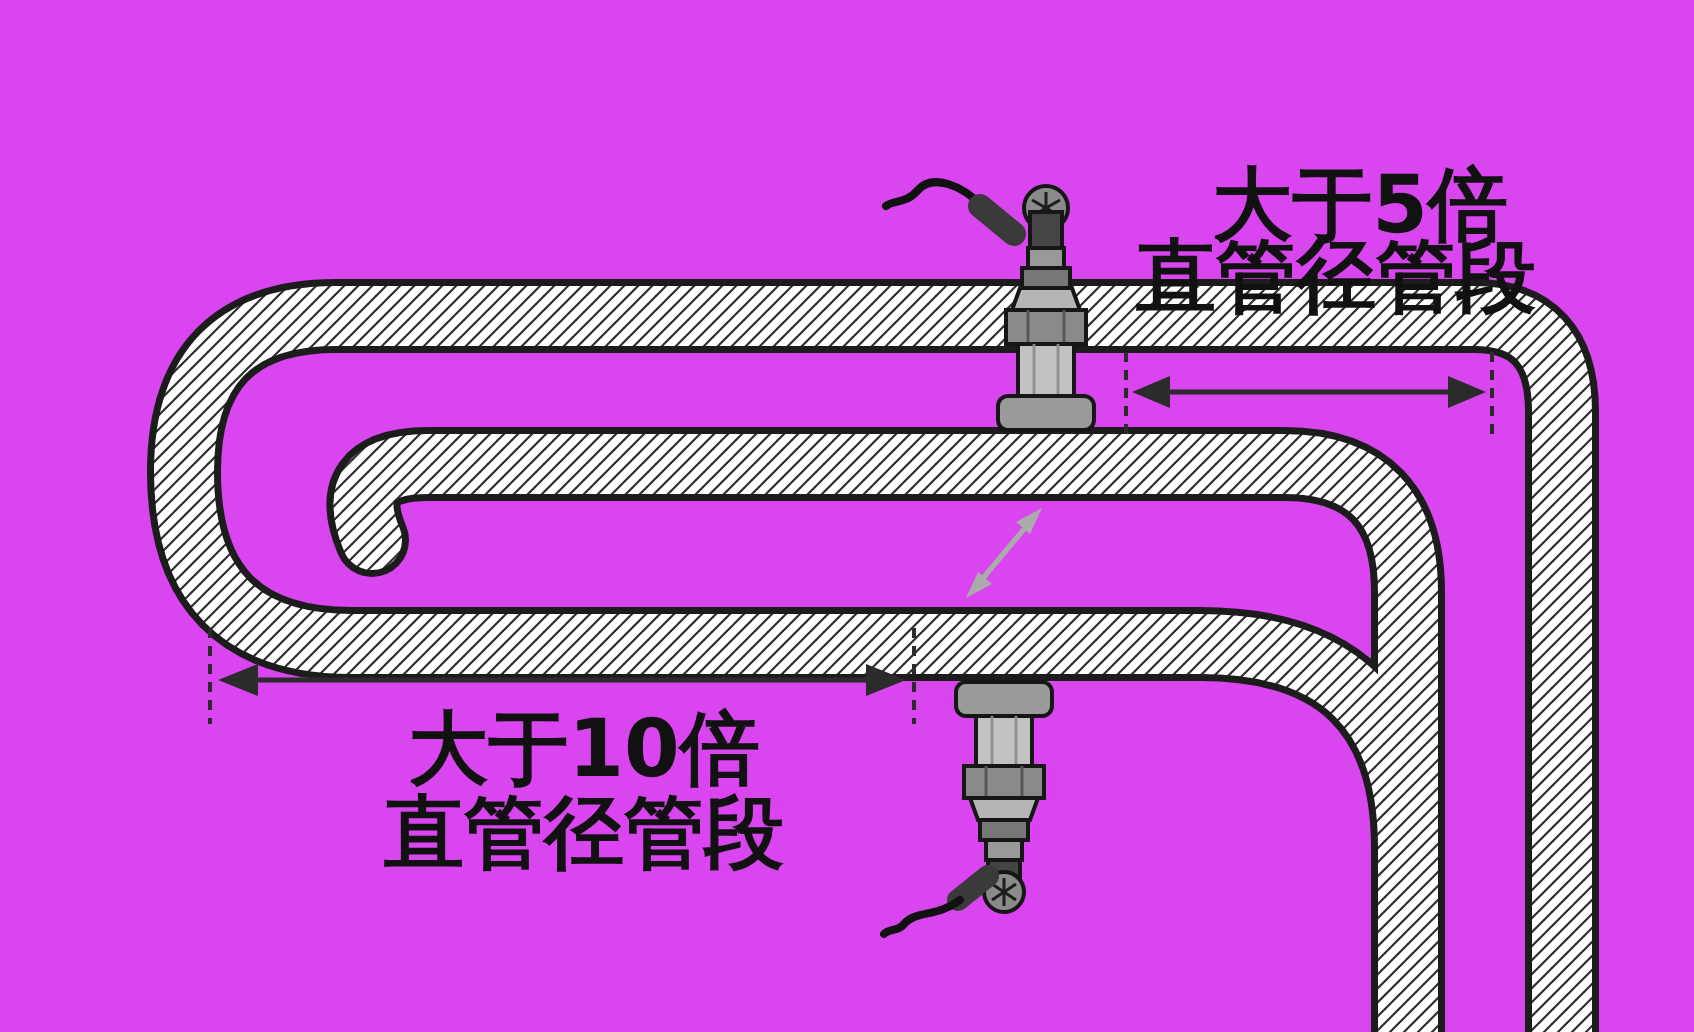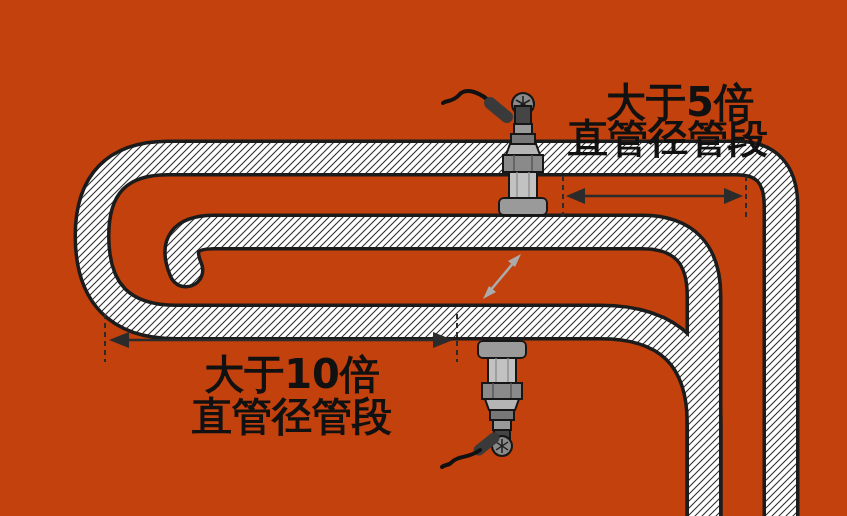--- a/index.html
+++ b/index.html
@@ -1,16 +1,16 @@
 <!DOCTYPE html>
 <html style="--outline: #1c1c1c; --hatch-line: #2e2e2e; --dimension: #2b2b2b; --signal-arrow: #ababab; --metal-dark: #454545; --metal-mid: #8a8a8a; --metal-light: #c2c2c2;"><head>
 <meta charset="utf-8">
 <style>
   html,body{margin:0;padding:0;background:#ffffff;}
-  .stage{width:847px;height:516px;position:relative;background:#c2410c;overflow:hidden;
+  .stage{width:847px;height:516px;position:relative;background:#d946ef;overflow:hidden;
          font-family:"DejaVu Sans","Liberation Sans",sans-serif;}
   svg{display:block;}
   .band-outline{fill:none;stroke:var(--outline,#1c1c1c);stroke-width:37;stroke-linecap:round;stroke-linejoin:round;}
   .band-hatch{fill:none;stroke:url(#hatch);stroke-width:30;stroke-linecap:round;stroke-linejoin:round;}
   .dim-line{stroke:var(--dimension,#2b2b2b);stroke-width:2.4;}
   .dim-head{fill:var(--dimension,#2b2b2b);stroke:none;}
   .dash-line{stroke:var(--dimension,#2b2b2b);stroke-width:2;stroke-dasharray:5 4;}
   .sig-line{stroke:var(--signal-arrow,#ababab);stroke-width:2.6;}
   .sig-head{fill:var(--signal-arrow,#ababab);}
   .cn-label{font-size:40px;font-weight:bold;fill:#111;text-anchor:middle;}

